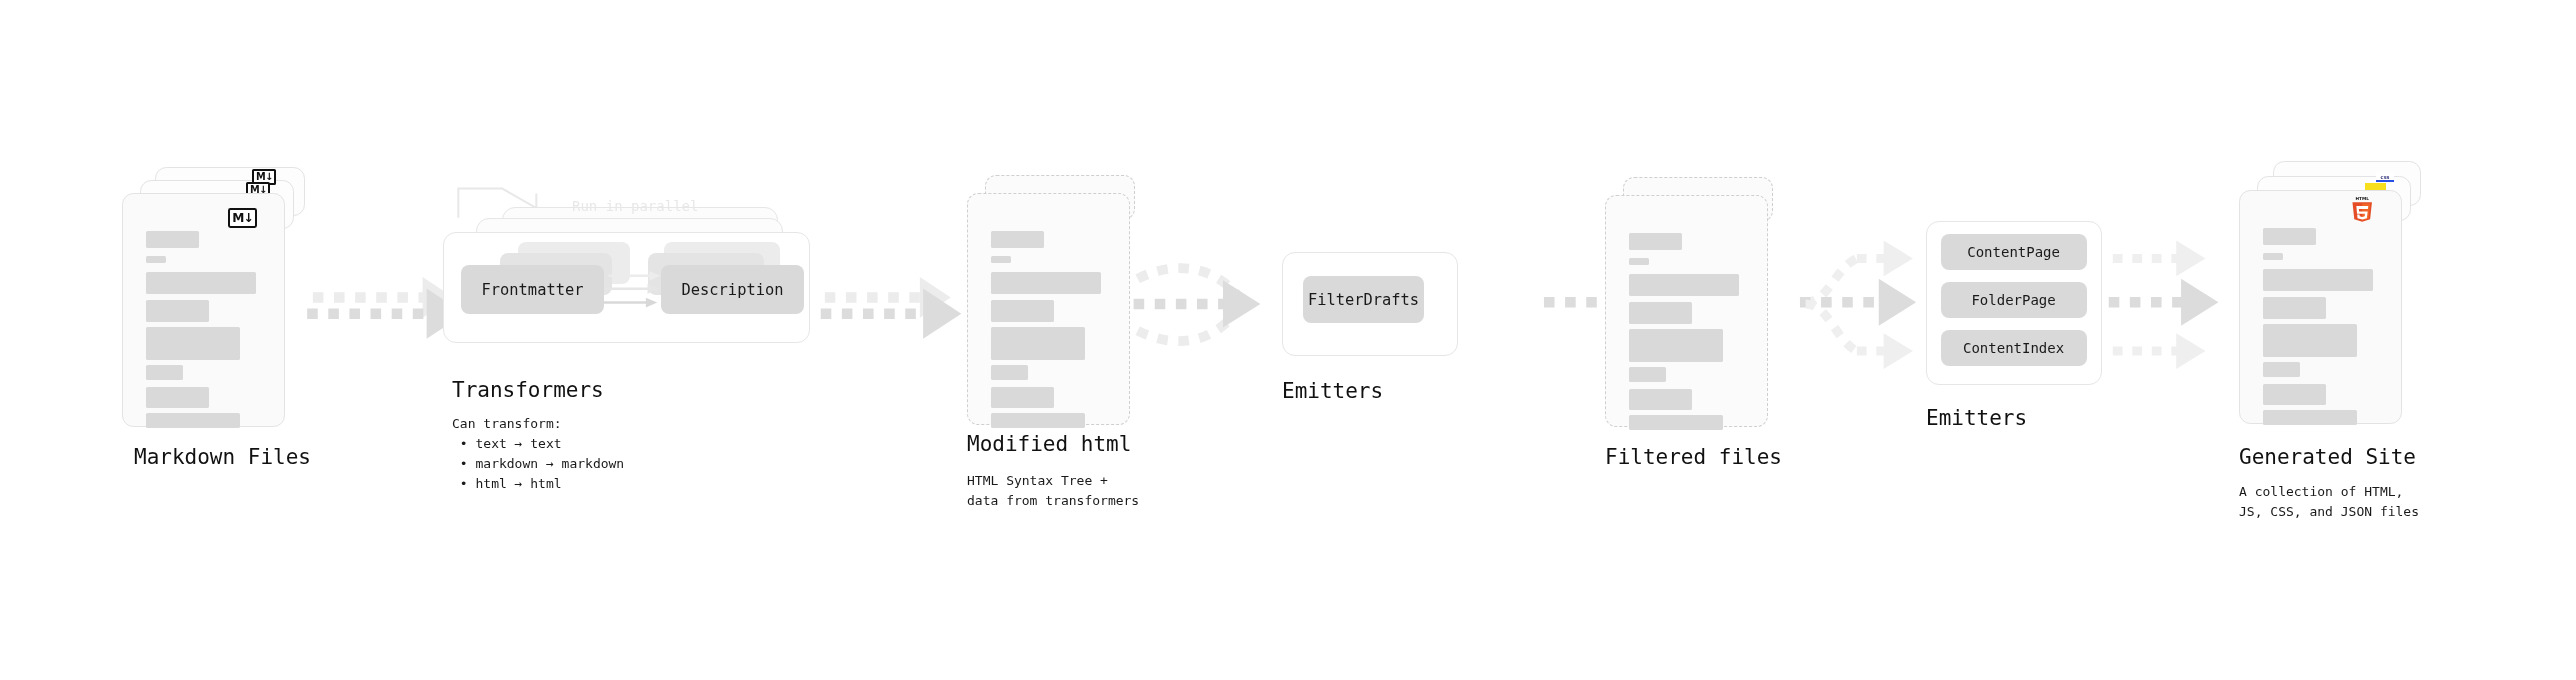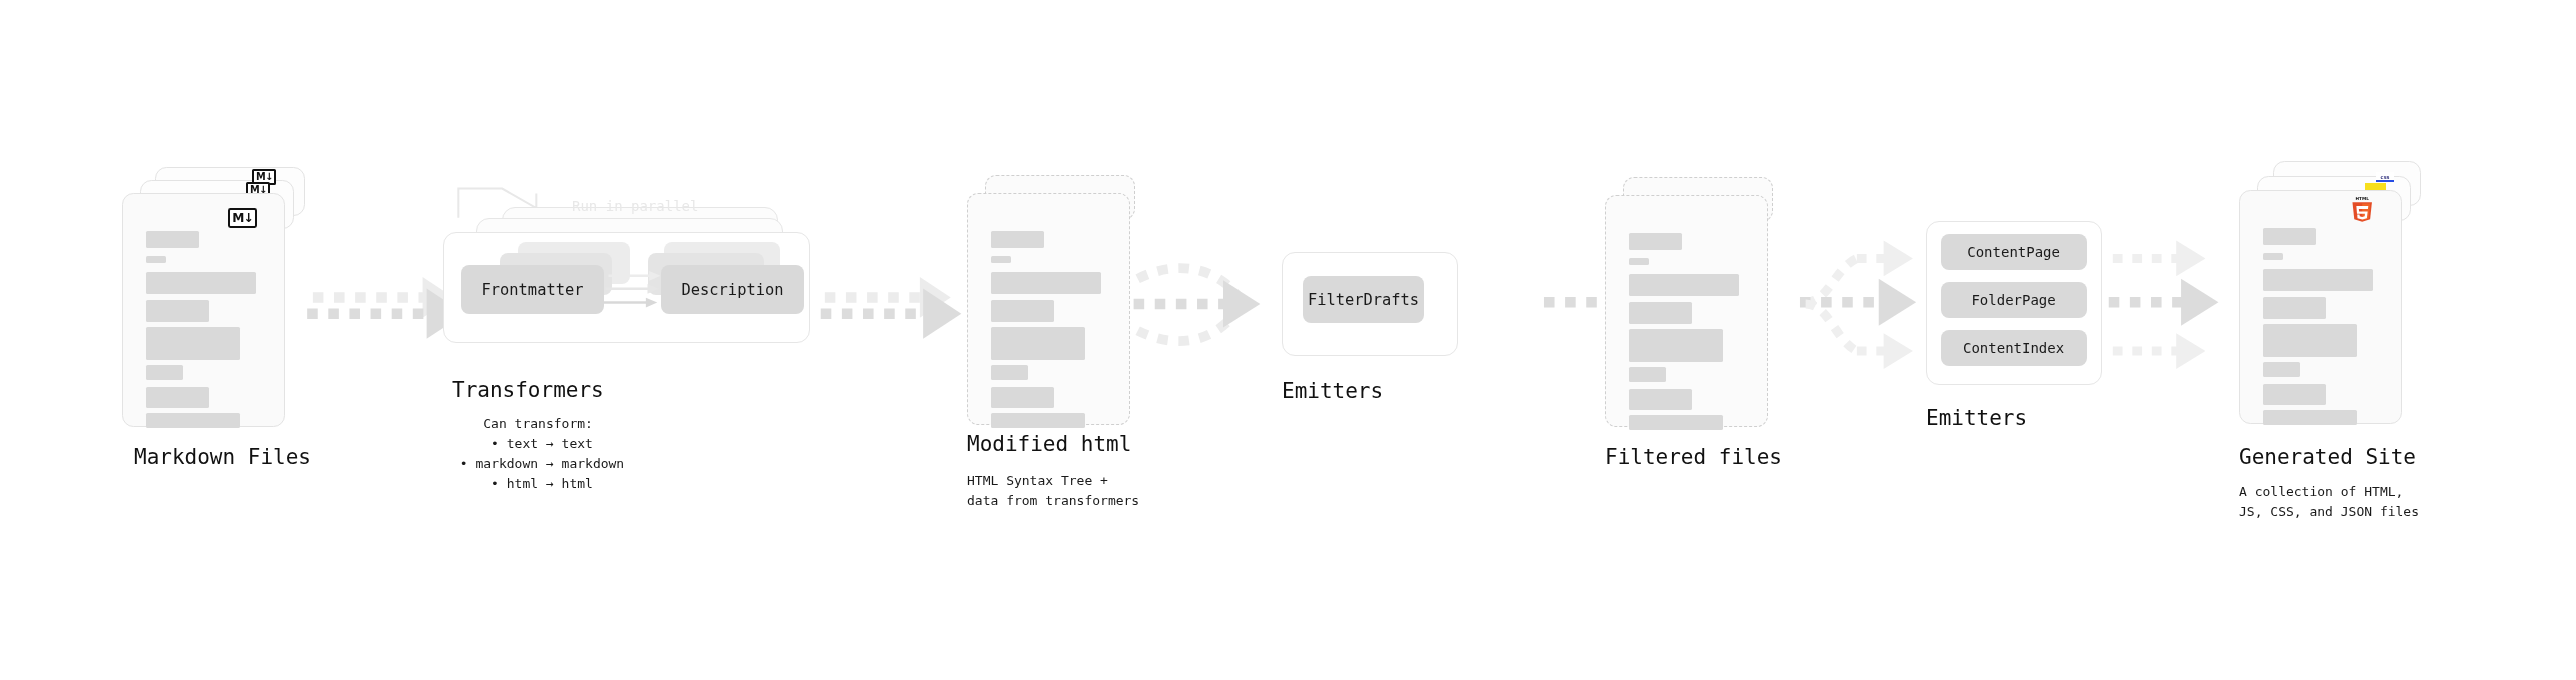--- a/index.html
+++ b/index.html
@@ -201,21 +201,21 @@
       <line x1="8" y1="12" x2="60" y2="12" stroke="#ececec" stroke-width="3"></line>
         <polygon points="58,6 58,18 72,12" fill="#ececec"></polygon>
       <line x1="4" y1="28" x2="58" y2="28" stroke="#e6e6e6" stroke-width="3"></line>
         <polygon points="56,22 56,34 70,28" fill="#e6e6e6"></polygon>
       <line x1="0" y1="45" x2="56" y2="45" stroke="#d8d8d8" stroke-width="3"></line>
         <polygon points="54,39 54,51 68,45" fill="#d8d8d8"></polygon>
     </svg>
   </div>
   <div class="parallel-label" style="left:572px; top:198px;">Run in parallel</div>
   <div class="title" style="left:452px; top:378px;">Transformers</div>
-  <div class="subtitle" style="left:452px; top:414px;text-align:center;">Can transform:
+  <div class="subtitle" style="left:452px; top:414px;">Can transform:
  • text → text
  • markdown → markdown
  • html → html</div>
 
   <div class="doc-stack" style="left:967px; top:175px; width:187px; height:252px;">
     <div class="sheet dashed" style="left:18px; top:0px; width:150px; height:45px;"></div>
     <div class="sheet dashed" style="left:0px; top:18px; width:163px; height:232px; z-index:3;">
       <div class="skel" style="left:23px; top:37px; width:53px; height:17px;"></div>
       <div class="skel" style="left:23px; top:62px; width:19.5px; height:6.5px;"></div>
       <div class="skel" style="left:23px; top:78px; width:110px; height:22px;"></div>

